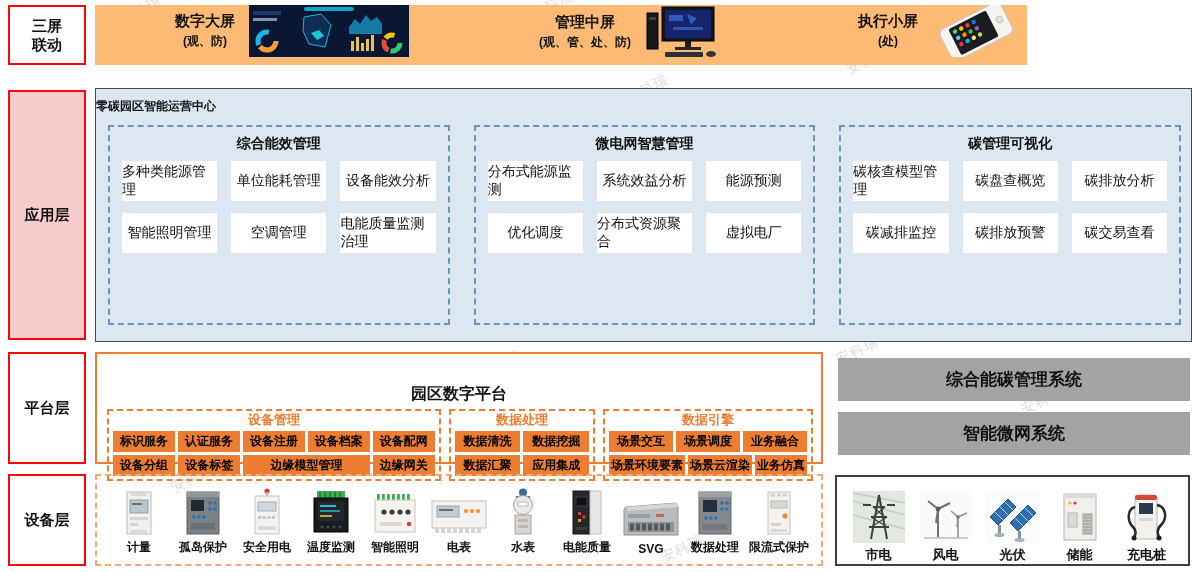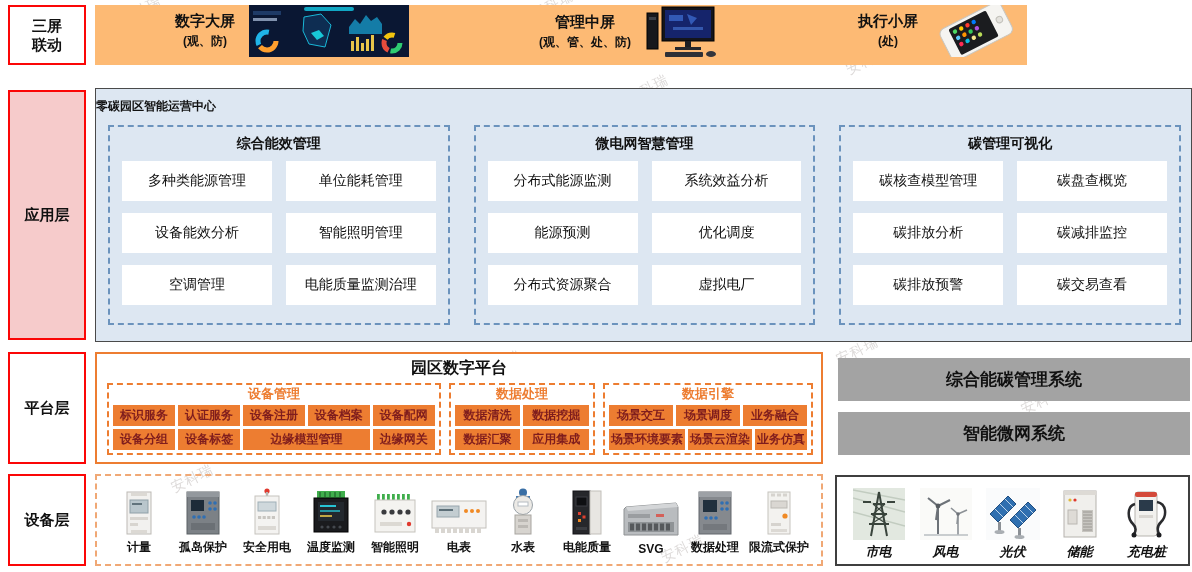--- a/index.html
+++ b/index.html
@@ -24,48 +24,48 @@
   .band-title{font-size:15px;font-weight:bold;}
   .band-sub{font-size:12px;font-weight:bold;margin-top:2px;}
   .bi-1{margin-left:80px;} .bi-2{margin-left:130px;} .bi-3{margin-left:135px;}
   
   .app{position:absolute;left:95px;top:88px;width:1097px;height:254px;background:#dde7f2;
        border:1.5px solid #4a4a4a;box-sizing:border-box;}
   .app-title{text-align:left;font-size:12px;font-weight:bold;padding-top:9px;}
   .app-groups{display:flex;gap:24px;padding:10px 10px 0 12px;}
   .app-group{flex:1;border:2px dashed #6b93bd;height:200px;box-sizing:border-box;padding:6px 12px 0 12px;}
   .app-group-title{text-align:center;font-size:14px;font-weight:bold;margin:2px 0 8px 0;}
-  .app-grid{display:grid;grid-template-columns:1fr 1fr;gap:12px 14px;}
+  .app-grid{display:grid;grid-template-columns:1fr 1fr 1fr;gap:12px 14px;}
   .app-btn{background:#fff;height:40px;display:flex;align-items:center;justify-content:center;
            font-size:14px;}
   
   .pf{position:absolute;left:95px;top:352px;width:728px;height:112px;background:#fff;
       border:2px solid #ed7d31;box-sizing:border-box;}
-  .pf-title{text-align:center;font-size:16px;font-weight:bold;padding-top:4px;}
+  .pf-title{text-align:center;font-size:16px;font-weight:bold;padding-top:4px;margin-top:26px;}
   .pf-groups{display:flex;gap:8px;padding:4px 8px 0 10px;}
   .pf-group{border:2px dashed #ed7d31;box-sizing:border-box;padding:1px 4px 3px 4px;height:72px;}
   .pfg-devices{width:338px;} .pfg-data{width:148px;} .pfg-engine{flex:1;}
   .pf-group-title{text-align:center;color:#ed7d31;font-weight:bold;font-size:13px;line-height:16px;}
   .pf-row{display:flex;gap:3px;margin-top:3px;}
-  .pf-btn{flex:1;background:#ed7d31;color:#7f1d1d;font-size:12px;font-weight:bold;height:21px;
+  .pf-btn{flex:1;background:#ed7d31;color:#000000;font-size:12px;font-weight:bold;height:21px;
           display:flex;align-items:center;justify-content:center;white-space:nowrap;padding:0 2px;}
   .pf-btn.wide{flex:2.1;}
   
   .sys{position:absolute;left:838px;width:352px;height:43px;background:#a3a3a3;
        display:flex;align-items:center;justify-content:center;font-size:17px;font-weight:bold;}
   .sys-1{top:358px;} .sys-2{top:412px;}
   
   .dev-box{position:absolute;left:95px;top:474px;width:728px;height:92px;
            border:2px dashed #f0a875;box-sizing:border-box;display:flex;align-items:flex-end;
            padding:6px 10px 8px 10px;}
   .dev{flex:1;display:flex;flex-direction:column;align-items:center;justify-content:flex-end;gap:3px;}
   .dev-label{font-size:12px;font-weight:bold;white-space:nowrap;}
   .src-box{position:absolute;left:835px;top:475px;width:355px;height:91px;background:#fff;
-           border:2.5px solid #3f3f3f;box-sizing:border-box;display:flex;align-items:center;
-           padding:14px 8px 6px 8px;font-style:italic;}
+           border:2.5px solid #3f3f3f;box-sizing:border-box;display:flex;align-items:flex-start;
+           padding:14px 8px 6px 8px;}
   .src{flex:1;display:flex;flex-direction:column;align-items:center;justify-content:flex-end;gap:3px;}
   .src-label{font-size:13px;font-weight:bold;white-space:nowrap;}
   svg{display:block;}
 </style>
 </head>
 <body>
 
 <div class="canvas">
 
   <div class="wm" style="left:118px;top:2px">安科瑞</div>

